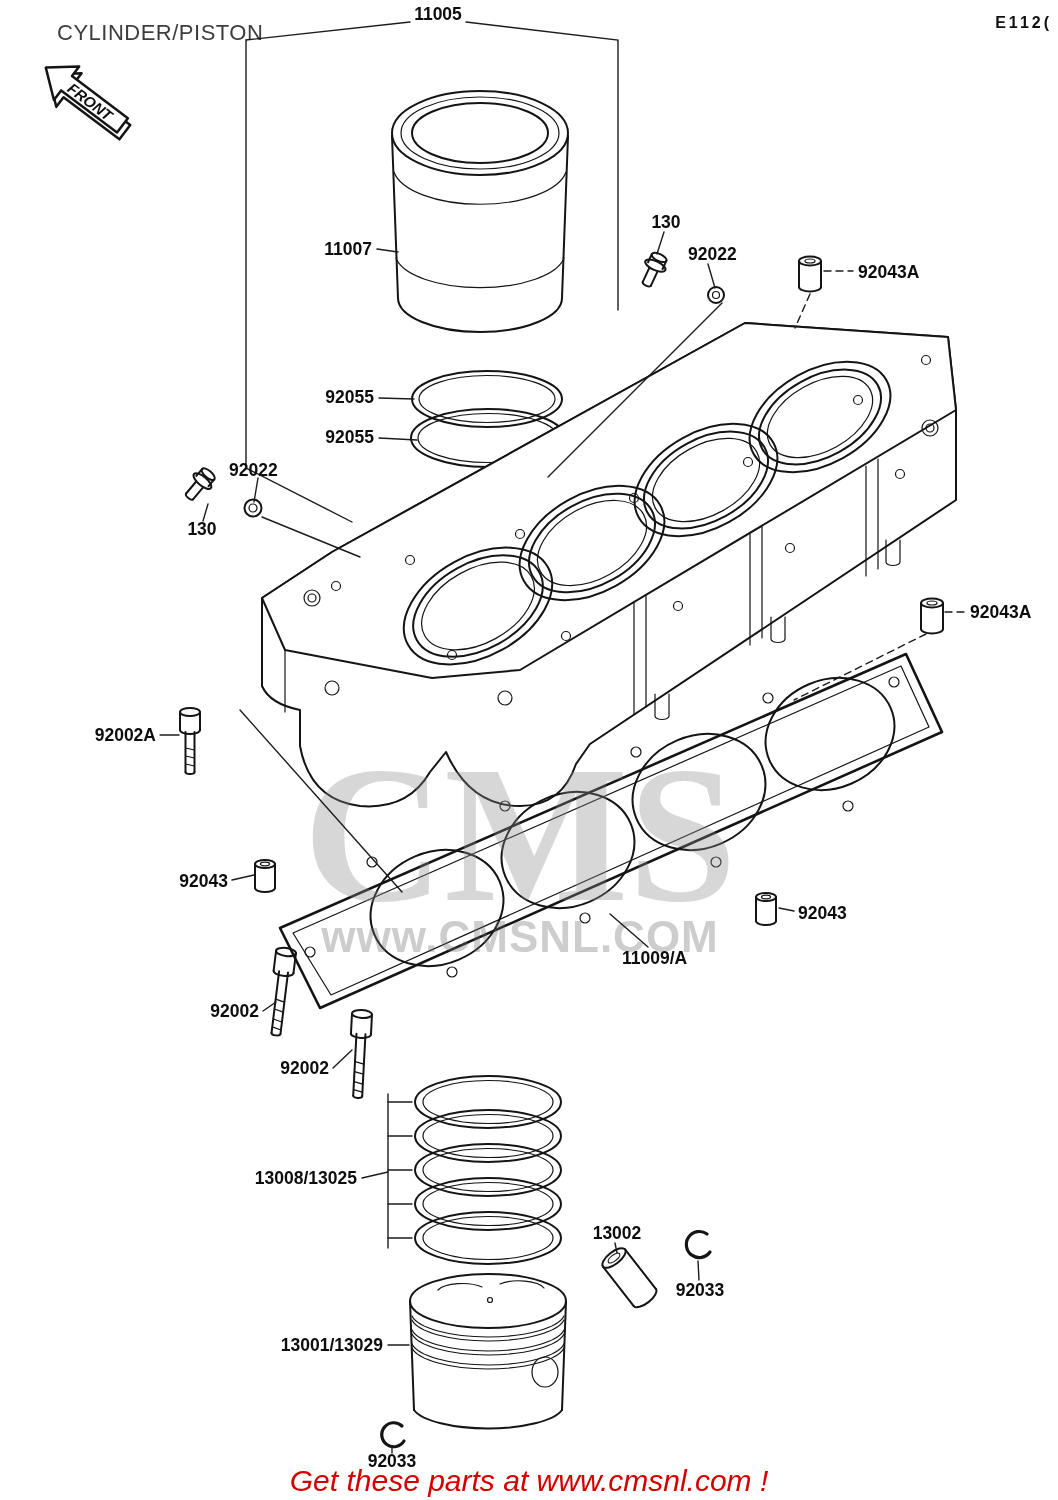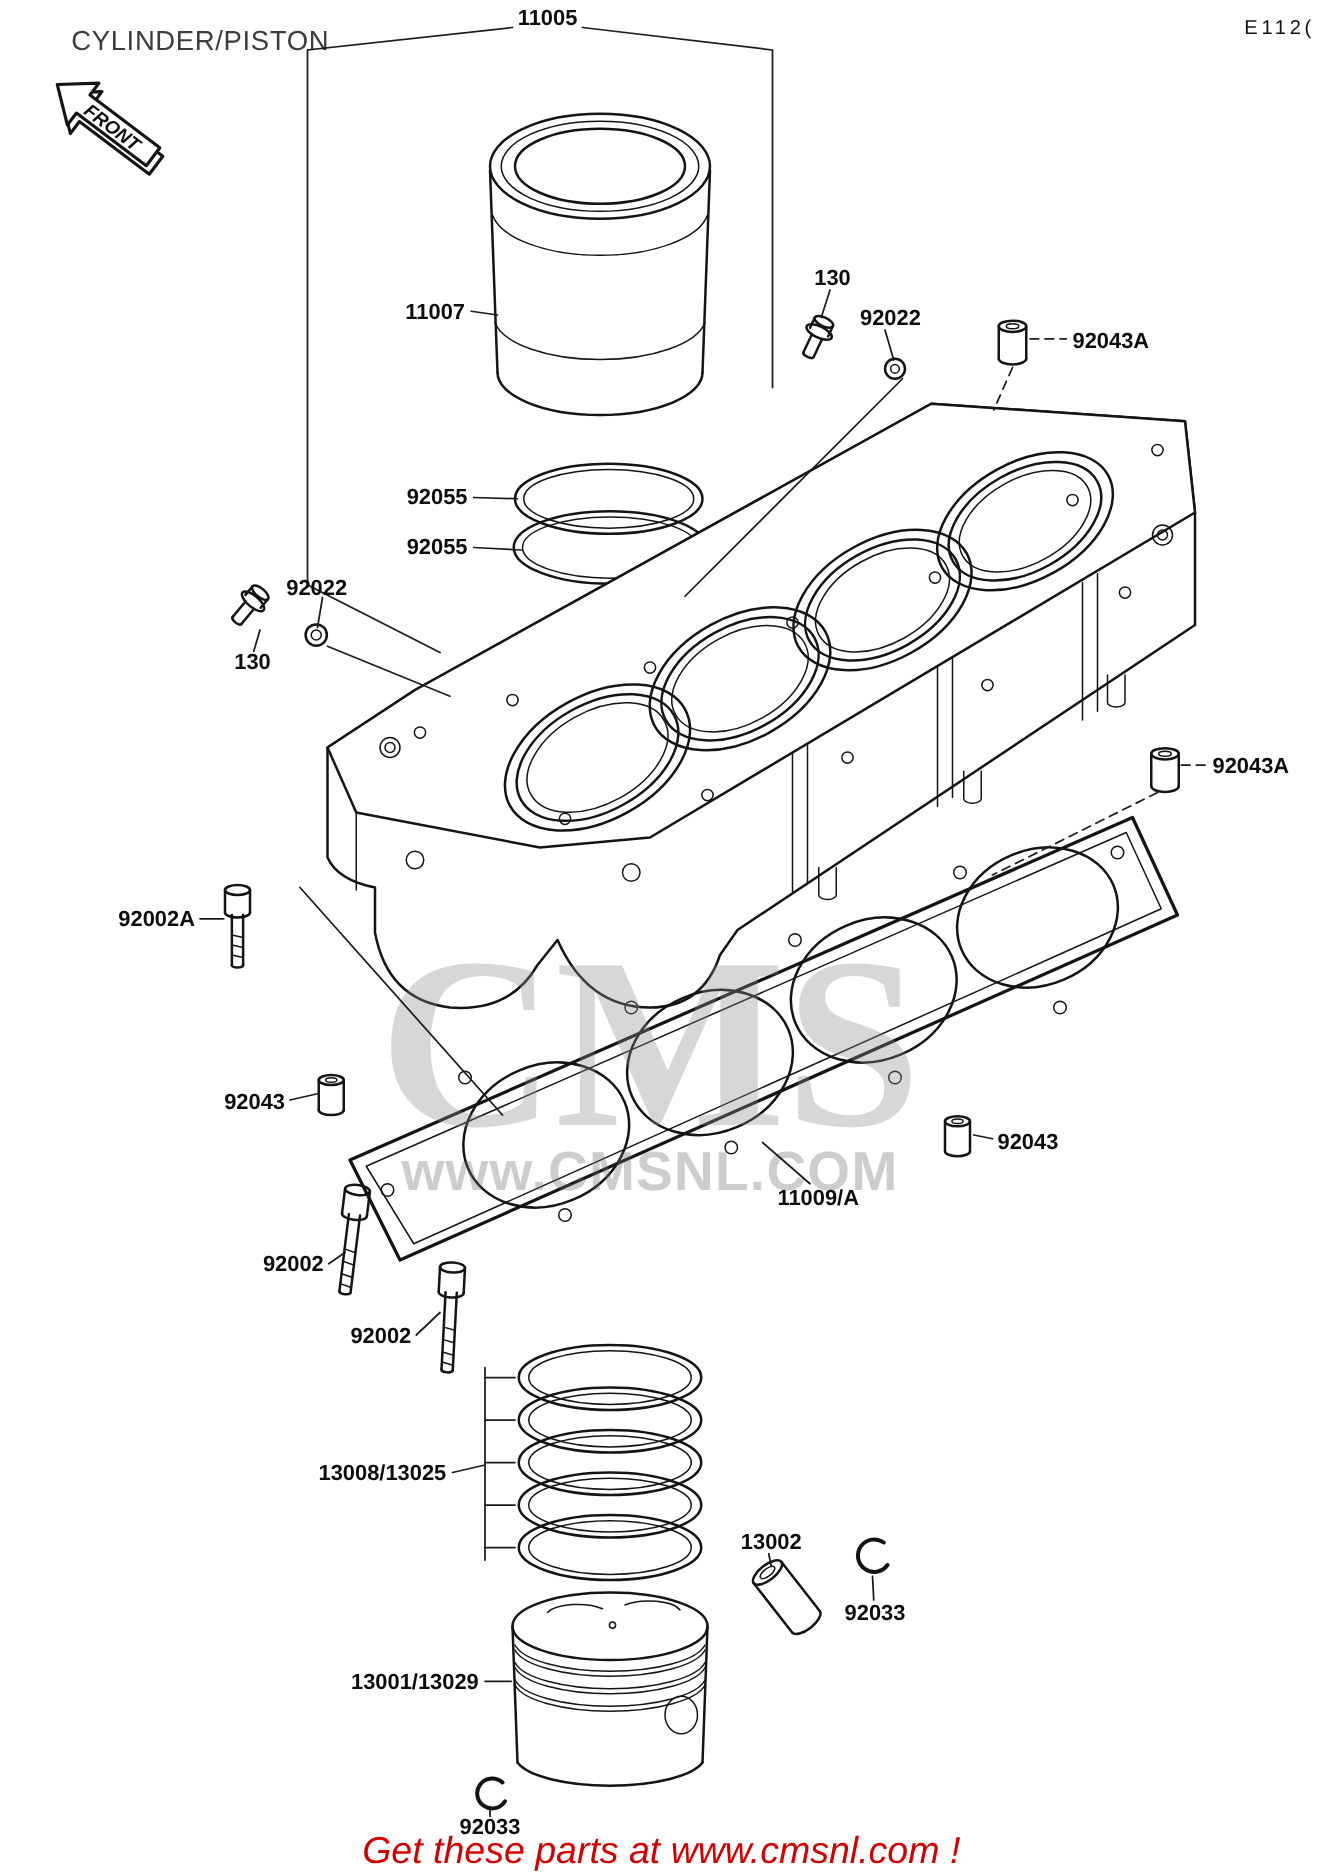--- a/index.html
+++ b/index.html
@@ -1,21 +1,21 @@
 <!DOCTYPE html>
 <html><head>
 <meta charset="utf-8">
 <style>
   html,body{margin:0;padding:0;}
   body{
     width:1058px;height:1500px;position:relative;background:#ffffff;
     font-family:"Liberation Sans",sans-serif;overflow:hidden;
   }
   .title{position:absolute;left:16px;top:20px;font-size:22px;color:#3d3d3d;letter-spacing:.5px;margin-left:41px;}
-  .code{position:absolute;right:6px;top:14px;font-size:16px;font-weight:normal;letter-spacing:3px;color:#101010;}
+  .code{position:absolute;right:6px;top:14px;font-size:16px;font-weight:bold;letter-spacing:3px;color:#101010;}
   .footer{position:absolute;left:0;right:0;bottom:2px;text-align:center;font-size:30px;color:#d40000;font-style:italic;}
   svg.diagram{position:absolute;left:0;top:0;}
   .s{fill:none;stroke:#141414;stroke-width:2;stroke-linejoin:round;stroke-linecap:round;}
   .sw{fill:#ffffff;stroke:#141414;stroke-width:2;stroke-linejoin:round;}
   .t{stroke-width:1.2;}
   .ld{fill:none;stroke:#1c1c1c;stroke-width:1.4;stroke-linecap:round;}
   .dash{stroke-dasharray:7 5;}
   .lbl{font-family:"Liberation Sans",sans-serif;font-size:17.5px;font-weight:bold;fill:#0d0d0d;}
   .clip{fill:none;stroke:#141414;stroke-width:3.2;stroke-linecap:round;}
 </style>

